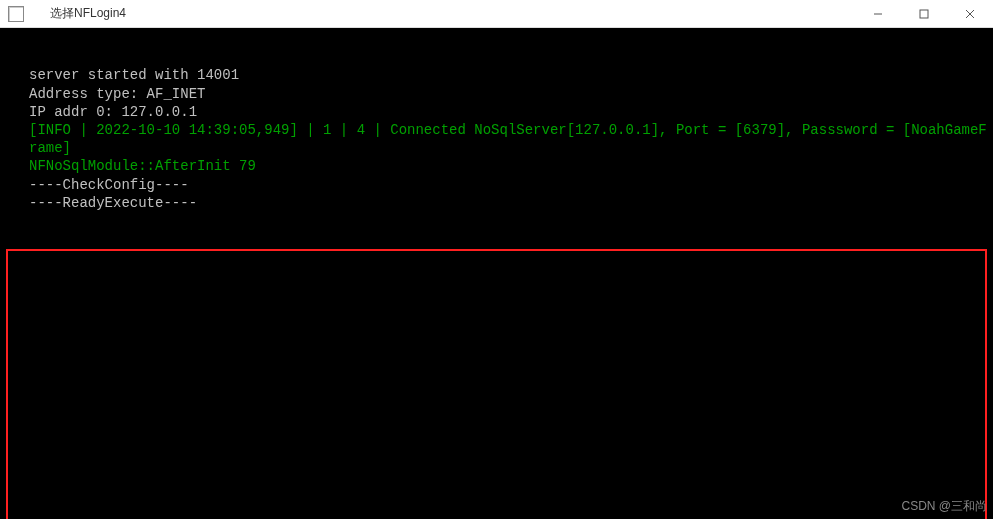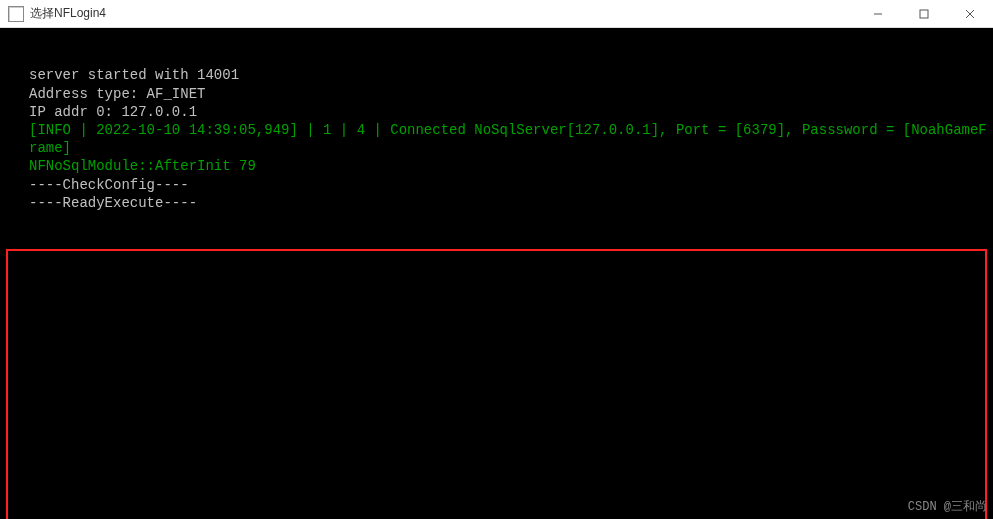--- a/index.html
+++ b/index.html
@@ -1,31 +1,31 @@
 <!DOCTYPE html>
 <html><head>
 <meta charset="utf-8">
 <style>
 * { box-sizing: border-box; margin: 0; padding: 0; }
 body { width: 993px; height: 519px; background: #000; font-family: "NSimSun", "SimSun", "Courier New", monospace; font-size: 14px; color: #c0c0c0; overflow: hidden; position: relative; }
-.titlebar { height: 28px; background: #fff; display: flex; align-items: center; border-bottom: 1px solid #ddd; }
+.titlebar { height: 28px; background: #fff; display: flex; align-items: center; border-bottom: 1px solid #ddd; gap: 20px; }
 .titlebar .ticon { width: 16px; height: 16px; margin: 0 6px 0 8px; background: #fff; border: 1px solid #888; box-shadow: inset 1px 1px 0 #ccc; }
 .titlebar .ttxt { flex: 1; color: #333; font-family: "Microsoft YaHei", sans-serif; font-size: 12px; }
 .titlebar .tbtns { display: flex; }
 .titlebar .tbtn { width: 46px; height: 28px; display: flex; align-items: center; justify-content: center; color: #555; cursor: pointer; }
 .titlebar .tbtn svg { stroke: #555; stroke-width: 1; fill: none; }
 .term { padding: 2px 6px; line-height: 1.3; white-space: pre-wrap; word-break: break-all; }
 .ln { display: block; margin-left: 23px; }
 .green { color: #00a000; }
 .red { color: #b00000; }
 .white { color: #c0c0c0; }
 .magenta { color: #c040c0; }
 .redline { text-decoration-line: line-through; text-decoration-color: red; }
 .redbox { border: 2px solid #ff2020; padding: 2px 2px; margin: 1px 0; }
-.watermark { position: absolute; right: 6px; bottom: 4px; color: #888; font-family: Liberation Mono, monospace; font-size: 12px; }
+.watermark { position: absolute; right: 6px; bottom: 4px; color: #888; font-family: Liberation Sans, sans-serif; font-size: 12px; }
 </style>
 </head>
 <body>
 
 <div class="titlebar">
   <div class="ticon"></div>
   <div class="ttxt">选择NFLogin4</div>
   <div class="tbtns">
     <div class="tbtn">
         <svg width="10" height="10">

